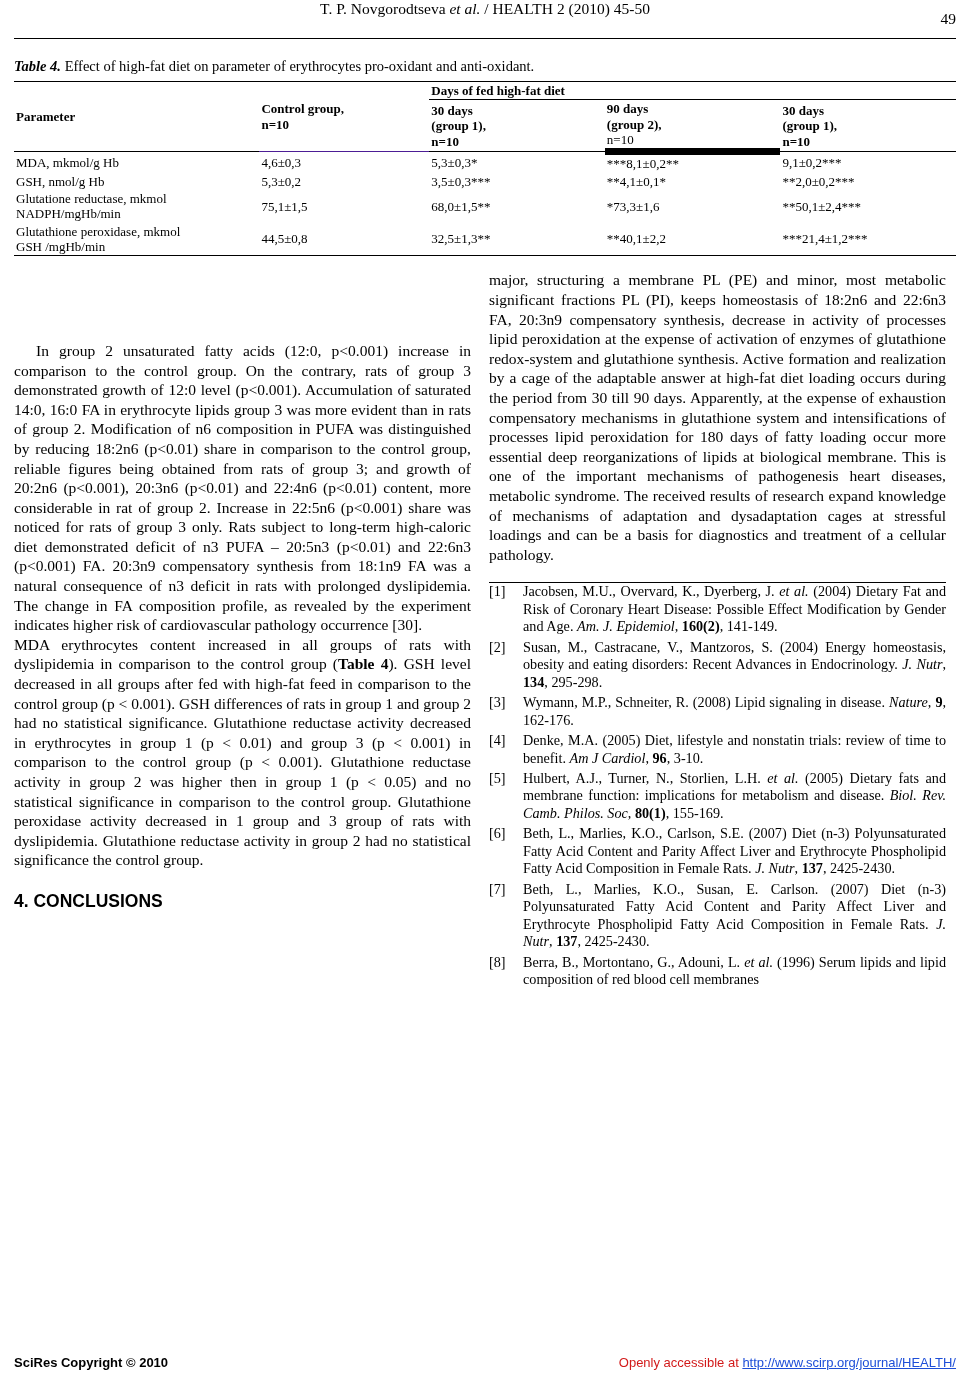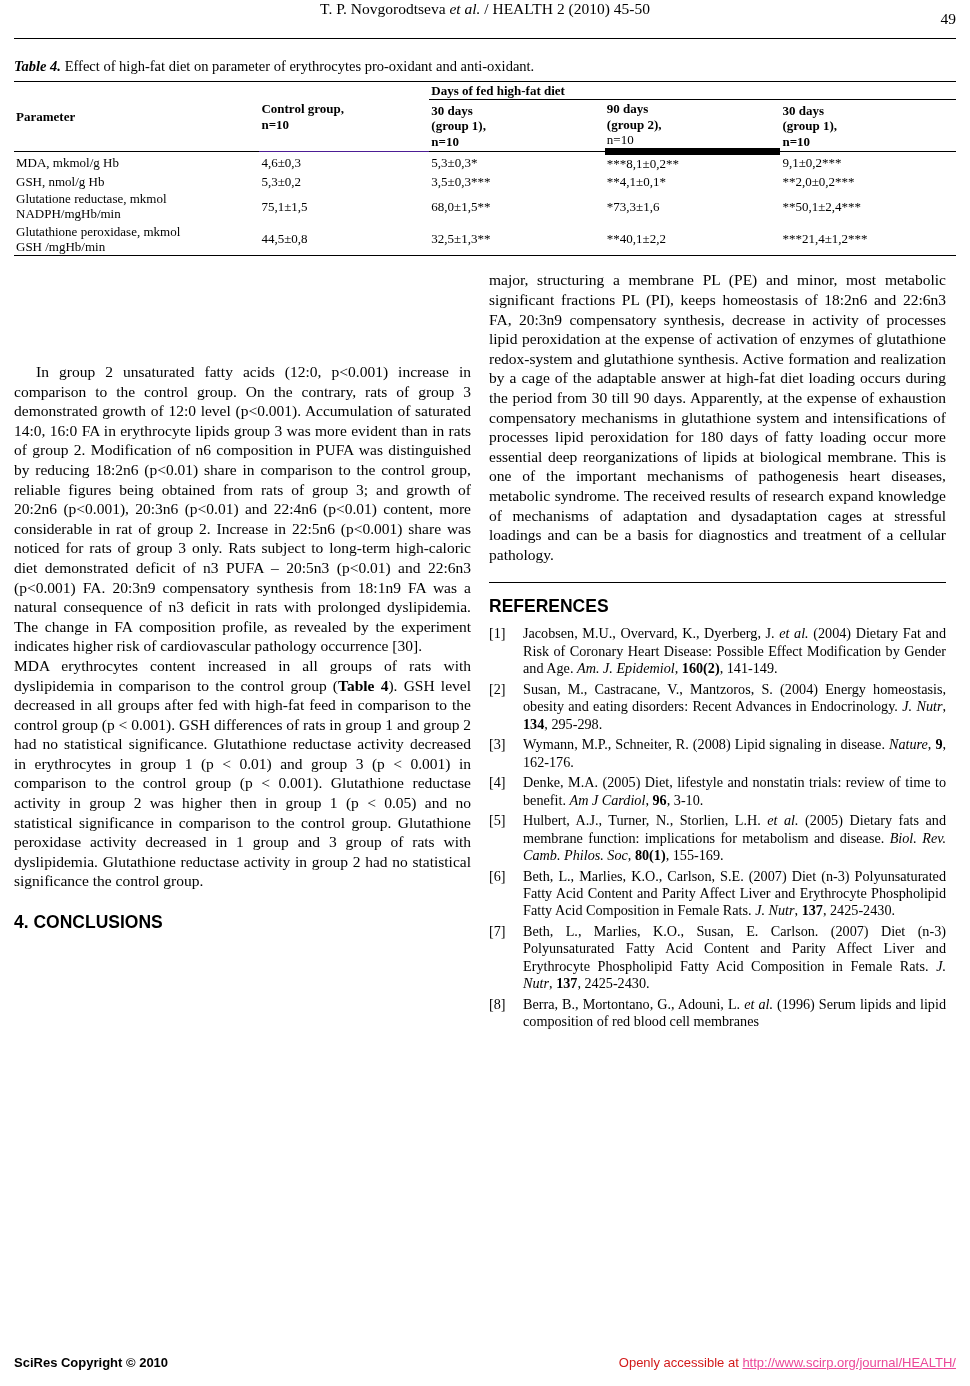--- a/index.html
+++ b/index.html
@@ -150,21 +150,21 @@
     font-family: "Liberation Sans", sans-serif;
     font-weight: bold;
     font-size: 13px;
   }
   .footer .right {
     font-family: "Liberation Sans", sans-serif;
     font-size: 13px;
     color: #d21a1a;
   }
   .footer .right a {
-    color: #ec4899;
+    color: #1d4ed8;
     text-decoration: underline;
   }
 </style>
 </head>
 <body>
 
 <div class="page">
 
   <div class="running-head">
     <div class="rh-title">
@@ -256,21 +256,20 @@
       <p><span>MDA erythrocytes content increased in all groups of rats with dyslipidemia in comparison to the control group (</span><b>Table 4</b><span>). GSH level decreased in all groups after fed with high-fat feed in comparison to the control group (p &lt; 0.001). GSH differences of rats in group 1 and group 2 had no statistical significance. Glutathione reductase activity decreased in erythrocytes in group 1 (p &lt; 0.01) and group 3 (p &lt; 0.001) in comparison to the control group (p &lt; 0.001). Glutathione reductase activity in group 2 was higher then in group 1 (p &lt; 0.05) and no statistical significance in comparison to the control group. Glutathione peroxidase activity decreased in 1 group and 3 group of rats with dyslipidemia. Glutathione reductase activity in group 2 had no statistical significance the control group.</span></p>
 
       <h2 class="sec">4. CONCLUSIONS</h2>
 
     </div>
 
     <div class="col">
       <p>major, structuring a membrane PL (PE) and minor, most metabolic significant fractions PL (PI), keeps homeostasis of 18:2n6 and 22:6n3 FA, 20:3n9 compensatory synthesis, decrease in activity of processes lipid peroxidation at the expense of activation of enzymes of glutathione redox-system and glutathione synthesis. Active formation and realization by a cage of the adaptable answer at high-fat diet loading occurs during the period from 30 till 90 days. Apparently, at the expense of exhaustion compensatory mechanisms in glutathione system and intensifications of processes lipid peroxidation for 180 days of fatty loading occur more essential deep reorganizations of lipids at biological membrane. This is one of the important mechanisms of pathogenesis heart diseases, metabolic syndrome. The received results of research expand knowledge of mechanisms of adaptation and dysadaptation cages at stressful loadings and can be a basis for diagnostics and treatment of a cellular pathology.</p>
 
       <div class="refs-rule"></div>
-      <h2 class="refs">REFERENCES</h2>
 
       <div class="ref">
         <div class="num">[1]</div>
         <div class="body"><span>Jacobsen, M.U., Overvard, K., Dyerberg, J. </span><i>et al.</i><span> (2004) Dietary Fat and Risk of Coronary Heart Disease: Possible Effect Modification by Gender and Age. </span><i>Am. J. Epidemiol</i><span>, </span><b>160(2)</b><span>, 141-149.</span></div>
       </div>
 
       <div class="ref">
         <div class="num">[2]</div>
         <div class="body"><span>Susan, M., Castracane, V., Mantzoros, S. (2004) Energy homeostasis, obesity and eating disorders: Recent Advances in Endocrinology. </span><i>J. Nutr</i><span>, </span><b>134</b><span>, 295-298.</span></div>
       </div>

